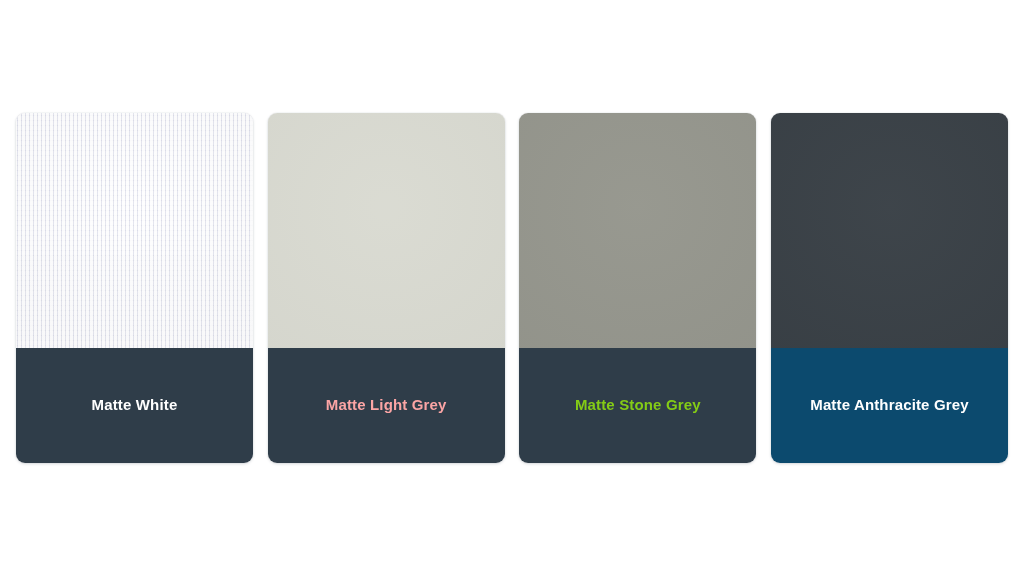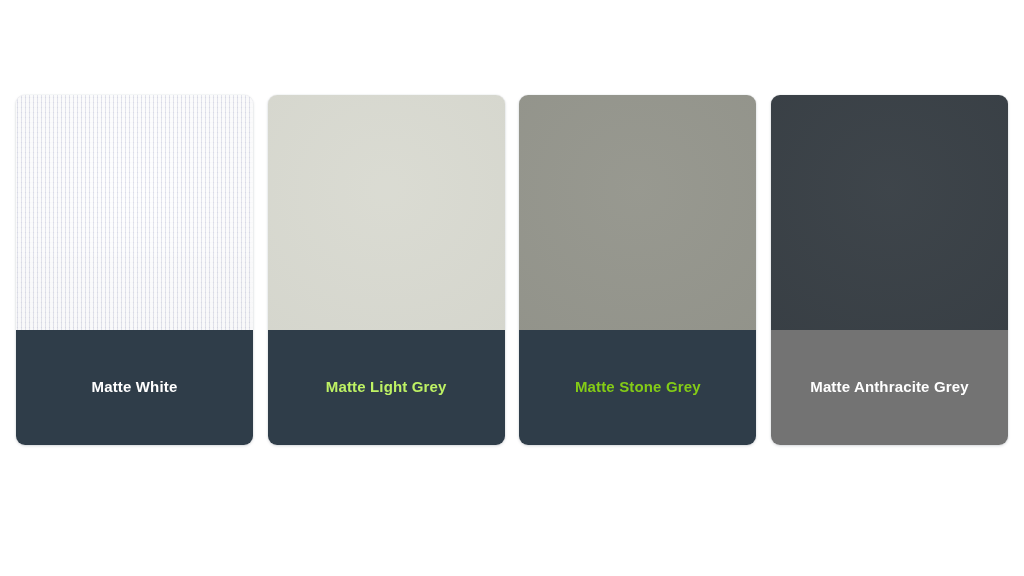--- a/index.html
+++ b/index.html
@@ -21,21 +21,21 @@
     left: 0;
     top: 0;
     width: 1024px;
     height: 576px;
     background: #ffffff;
   }
 
   .swatch-row {
     position: absolute;
     left: 16px;
-    top: 95px;
+    top: 113px;
     width: 992px;
     height: 444px;
     display: flex;
     flex-direction: row;
     align-items: stretch;
     justify-content: space-between;
   }
 
   .swatch-card {
     position: relative;
@@ -125,32 +125,32 @@
     <div class="swatch-card">
       <div class="swatch-color textured" style="background-color: rgb(236, 237, 244);"></div>
       <div class="swatch-label" style="background-color: rgb(47, 61, 73);">
         <span class="swatch-label-text" style="color: rgb(255, 255, 255);">Matte White</span>
       </div>
     </div>
 
     <div class="swatch-card">
       <div class="swatch-color" style="background-color: rgb(217, 218, 209);"></div>
       <div class="swatch-label" style="background-color: rgb(47, 61, 73);">
-        <span class="swatch-label-text" style="color: #bef264;">Matte Light Grey</span>
+        <span class="swatch-label-text" style="color: #fca5a5;">Matte Light Grey</span>
       </div>
     </div>
 
     <div class="swatch-card">
       <div class="swatch-color" style="background-color: rgb(148, 149, 140);"></div>
       <div class="swatch-label" style="background-color: rgb(47, 61, 73);">
         <span class="swatch-label-text" style="color: #84cc16;">Matte Stone Grey</span>
       </div>
     </div>
 
     <div class="swatch-card">
       <div class="swatch-color" style="background-color: rgb(55, 62, 68);"></div>
-      <div class="swatch-label" style="background-color: #737373;">
+      <div class="swatch-label" style="background-color: #0c4a6e;">
         <span class="swatch-label-text" style="color: rgb(255, 255, 255);">Matte Anthracite Grey</span>
       </div>
     </div>
 
   </div>
 </div>
 
 </body></html>

